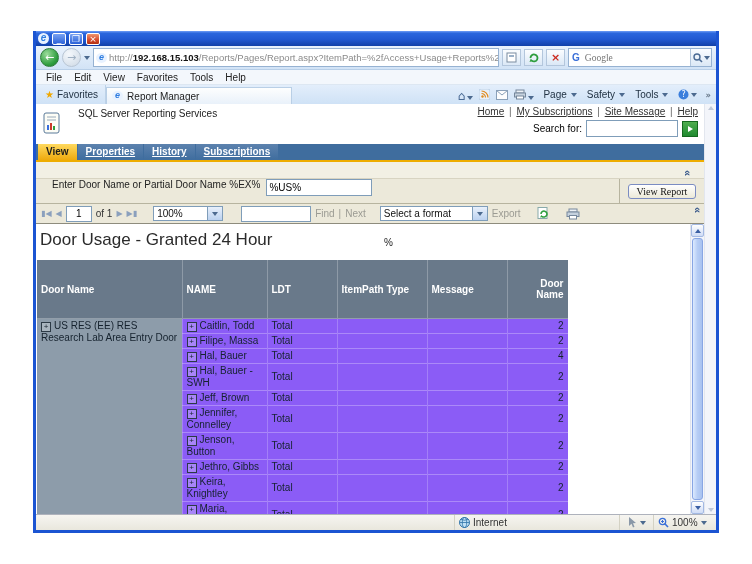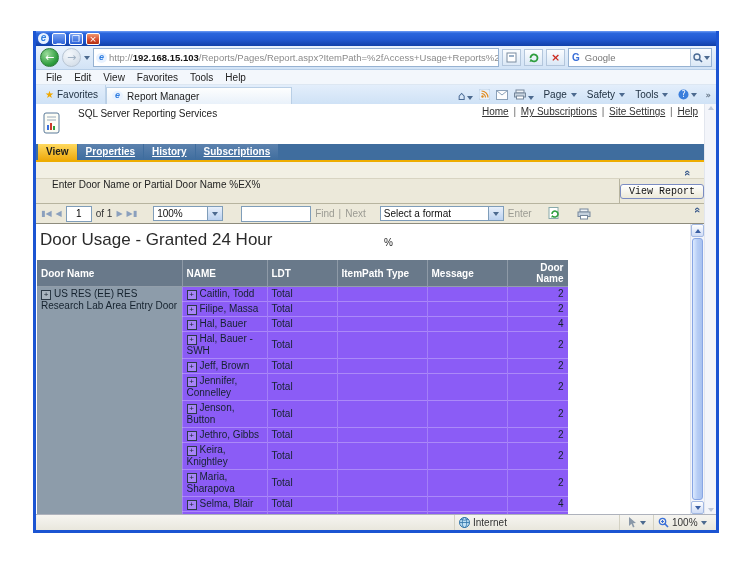--- a/index.html
+++ b/index.html
@@ -27,21 +27,21 @@
   .ddtri{width:0;height:0;border-left:3px solid transparent;border-right:3px solid transparent;border-top:4px solid #4c6a8f}
   .addrfield{flex:1;height:17px;background:#fff;border:1px solid #96b2d2;display:flex;align-items:center;
     padding-left:2px;font-size:9.5px;color:#8a8a8a;overflow:hidden;white-space:nowrap;min-width:0}
   .addrfield .host{color:#111;font-weight:bold}
   .tinybtn{width:19px;height:17px;border:1px solid #b3c6dc;background:linear-gradient(#fbfdff,#dbe8f6);
     display:flex;align-items:center;justify-content:center;box-sizing:border-box;flex:0 0 19px}
   .stop-x{color:#cc2a1e;font-weight:bold;font-size:11px;line-height:11px}
   .searchbox{width:142px;height:17px;background:#fff;border:1px solid #96b2d2;display:flex;align-items:center;
     font-size:9.5px;flex:0 0 142px}
   .searchbox .gicon{color:#3a6fd8;font-weight:bold;font-size:10px;padding:0 3px}
-  .searchbox input{flex:1;border:0;outline:0;font-size:9.5px;min-width:0;color:#333;font-family:Liberation Sans, sans-serif}
+  .searchbox input{flex:1;border:0;outline:0;font-size:9.5px;min-width:0;color:#333;font-family:Liberation Serif, serif}
   .search-go{width:20px;height:100%;background:linear-gradient(#fbfdff,#dbe8f6);border-left:1px solid #b3c6dc;
     display:flex;align-items:center;justify-content:center;gap:1px}
   
   .menubar{height:14px;flex:0 0 14px;background:#f3f7fc;border-bottom:1px solid #dde7f2;display:flex;align-items:center;padding-left:4px}
   .menu-item{font-size:10px;color:#222;padding:0 6px}
   .favbar{height:19px;flex:0 0 19px;background:linear-gradient(#e3eefb,#cfe2f6);display:flex;align-items:center;padding:0 2px}
   .fav-btn{display:flex;gap:3px;align-items:center;font-size:10px;color:#234;padding:0 7px;height:100%;border-right:1px solid #bdd2e8}
   .tab{width:186px;height:17px;align-self:flex-end;background:linear-gradient(#fdfefe,#e9f1fa);border:1px solid #b9cfe6;border-bottom:none;
     display:flex;align-items:center;gap:4px;font-size:10px;color:#222;padding:0 5px;box-sizing:border-box}
   .favspacer{flex:1}
@@ -76,21 +76,21 @@
   .tab-item.active{background:linear-gradient(#ffd95e,#eeaa0e);color:#1c1c1c;text-decoration:none}
   .goldline{height:2px;flex:0 0 2px;background:#eead00}
   .strip{height:16px;flex:0 0 16px;background:#f2f0e4;border-bottom:1px solid #d8d4c2;position:relative}
   .chev{position:absolute;right:10px;top:1px;width:12px;text-align:center}
   .chev::before{content:"«";display:inline-block;transform:rotate(90deg);font-weight:bold;color:#3a5a8c;font-size:11px}
   
   .parampanel{height:24px;flex:0 0 24px;background:#ece9da;border-bottom:1px solid #b7b49f;display:flex}
   .param-left{flex:1;display:flex;gap:6px;padding-left:16px;font-size:10px;color:#222}
   .param-left input{width:100px;height:13px;border:1px solid #7f9db9;font-size:10px;font-family:inherit}
   .param-right{width:84px;flex:0 0 84px;border-left:1px solid #b7b49f;display:flex;align-items:center;justify-content:center}
-  .xpbtn{font-size:10px;font-family:Liberation Mono, monospace;padding:1px 8px;background:linear-gradient(#ffffff,#ece9d8);
+  .xpbtn{font-size:10px;font-family:Liberation Serif, serif;padding:1px 8px;background:linear-gradient(#ffffff,#ece9d8);
     border:1px solid #7b8cc2;border-radius:3px;color:#111}
   
   .rtoolbar{height:19px;flex:0 0 19px;background:#ece9da;border-bottom:1px solid #8e8c7d;display:flex;align-items:center;
     gap:4px;padding:0 5px;font-size:10px;color:#333;position:relative}
   .navg{color:#8ba0bd;font-size:8px}
   .pageinput{width:20px;height:12px;border:1px solid #7f9db9;font-size:10px;text-align:center;font-family:inherit}
   .select{height:15px;background:#fff;border:1px solid #7f9db9;display:flex;align-items:center;font-size:10px;
     padding-left:3px;box-sizing:border-box;color:#111}
   .select .dd{margin-left:auto;width:14px;height:100%;background:linear-gradient(#e8f0fb,#bcd2f0);
     border-left:1px solid #7f9db9;display:flex;align-items:center;justify-content:center}
@@ -103,21 +103,21 @@
   .rtitle{position:absolute;left:4px;top:6px;font-size:17px;color:#2b2b2b;white-space:nowrap}
   .rpercent{position:absolute;left:348px;top:13px;font-size:10px;color:#222}
   .rscroll{width:13px;flex:0 0 13px;display:flex;flex-direction:column;background:#f3f5fa;border-left:1px solid #e0e4ee}
   .sbtn{height:13px;flex:0 0 13px;background:linear-gradient(#fefefe,#cfdcf6);border:1px solid #a3b9e3;border-radius:2px;
     display:flex;align-items:center;justify-content:center;box-sizing:border-box}
   .sbtn .tri-up{width:0;height:0;border-left:3px solid transparent;border-right:3px solid transparent;border-bottom:4px solid #3b5fa3}
   .sbtn .tri-dn{width:0;height:0;border-left:3px solid transparent;border-right:3px solid transparent;border-top:4px solid #3b5fa3}
   .sthumb{flex:1;margin:1px;background:linear-gradient(90deg,#dceaff,#b6cdf5 50%,#a8c2f0);border:1px solid #88a6e4;border-radius:3px}
   
   .rtable{position:absolute;left:1px;top:36px;border-collapse:collapse;table-layout:fixed;width:531px;font-size:10px}
-  .rtable th{background:#69798a;color:#fff;text-align:left;font-weight:bold;padding:2px 4px;
+  .rtable th{background:#69798a;color:#fff;text-align:left;font-weight:bold;padding:18px 4px;
     border-right:1px solid rgba(255,255,255,.25)}
   .rtable td{padding:1px 4px;line-height:12px;color:#15222e;border-right:1px solid rgba(255,255,255,.22);
     border-top:1px solid rgba(255,255,255,.28)}
   .rtable .num{text-align:right}
   .rtable td.door{background:#8d9caa;vertical-align:top}
   .rtable td.cell{background:#8b5cf6}
   .plusbox{display:inline-block;width:8px;height:8px;border:1px solid #2c3a46;line-height:7px;font-size:8px;
     text-align:center;margin-right:3px;background:rgba(255,255,255,.25);box-sizing:content-box}
   .plusbox::before{content:"+"}
   
@@ -225,48 +225,56 @@
         </svg>
       <span class="ddtri"></span>
     </span>
     <span class="glyph" style="font-size:9px;color:#456;padding:0 3px">»</span>
   </div>
 
   <div class="content">
     <div class="main">
 
       <div class="pageheader">
-        <span class="toplinks" id="toplinks"><a>Home</a> | <a>My Subscriptions</a> | <a>Site Settings</a> | <a>Help</a></span>
+        <span class="toplinks" id="toplinks"><a>Home</a> | <a>My Subscriptions</a> | <a>Site Message</a> | <a>Help</a></span>
         <span class="ssrs-icon">
           <svg width="17" height="22">
               <rect x="1" y="1" width="15" height="20" rx="2" fill="#fdfdf6" stroke="#5a7a9a"></rect>
               <line x1="4" y1="5" x2="13" y2="5" stroke="#9ab"></line>
               <line x1="4" y1="8" x2="13" y2="8" stroke="#9ab"></line>
               <rect x="4" y="13" width="2" height="5" fill="#3a6edc"></rect>
               <rect x="7" y="11" width="2" height="7" fill="#cc3a2a"></rect>
               <rect x="10" y="14" width="2" height="4" fill="#2e9e3e"></rect>
             </svg>
         </span>
         <span class="product">SQL Server Reporting Services</span>
+        <span class="searchfor">
+          <span>Search for:</span>
+          <input value="" style="">
+          <span class="gobtn">
+              <span class="tri"></span>
+            </span>
+        </span>
       </div>
 
       <div class="tabsbar" id="tabsbar">
           <span class="tab-item active">View</span>
           <span class="tab-item">Properties</span>
           <span class="tab-item">History</span>
           <span class="tab-item">Subscriptions</span>
         </div>
       <div class="goldline"></div>
       <div class="strip">
         <span class="chev"></span>
       </div>
 
       <div class="parampanel">
         <div class="param-left">
           <span>Enter Door Name or Partial Door Name %EX%</span>
+          <input value="%US%" style="">
         </div>
         <div class="param-right">
           <button class="xpbtn">View Report</button>
         </div>
       </div>
 
       <div class="rtoolbar">
         <span class="navg glyph">▮◀</span>
         <span class="navg glyph">◀</span>
         <input class="pageinput" value="1" style="">
@@ -279,27 +287,27 @@
           <span class="dd">
               <span class="ddtri"></span>
             </span>
         </div>
         <span style="width:10px"></span>
         <input class="findinput" style="">
         <span class="graylink">Find</span>
         <span class="graylink">|</span>
         <span class="graylink">Next</span>
         <span style="width:6px"></span>
-        <div class="select" style="width:124px">
+        <div class="select" style="width:108px">
           <span>Select a format</span>
           <span class="dd">
               <span class="ddtri"></span>
             </span>
         </div>
-        <span class="graylink">Enter</span>
+        <span class="graylink">Export</span>
         <span style="width:8px"></span>
         <svg width="13" height="13">
             <rect x="1" y="0.5" width="9" height="11" fill="#fff" stroke="#8aa"></rect>
             <path d="M4 7a3 3 0 1 1 1 2.3" fill="none" stroke="#2e9e3e" stroke-width="1.6"></path>
             <path d="M3 10.5 L6 10 L4.4 8 Z" fill="#2e9e3e"></path>
           </svg>
         <span style="width:8px"></span>
         <svg width="14" height="12">
             <rect x="3" y="1" width="8" height="3" fill="#eef2f6" stroke="#76889c"></rect>
             <rect x="1" y="4" width="12" height="4.5" fill="#c6d2de" stroke="#76889c"></rect>

